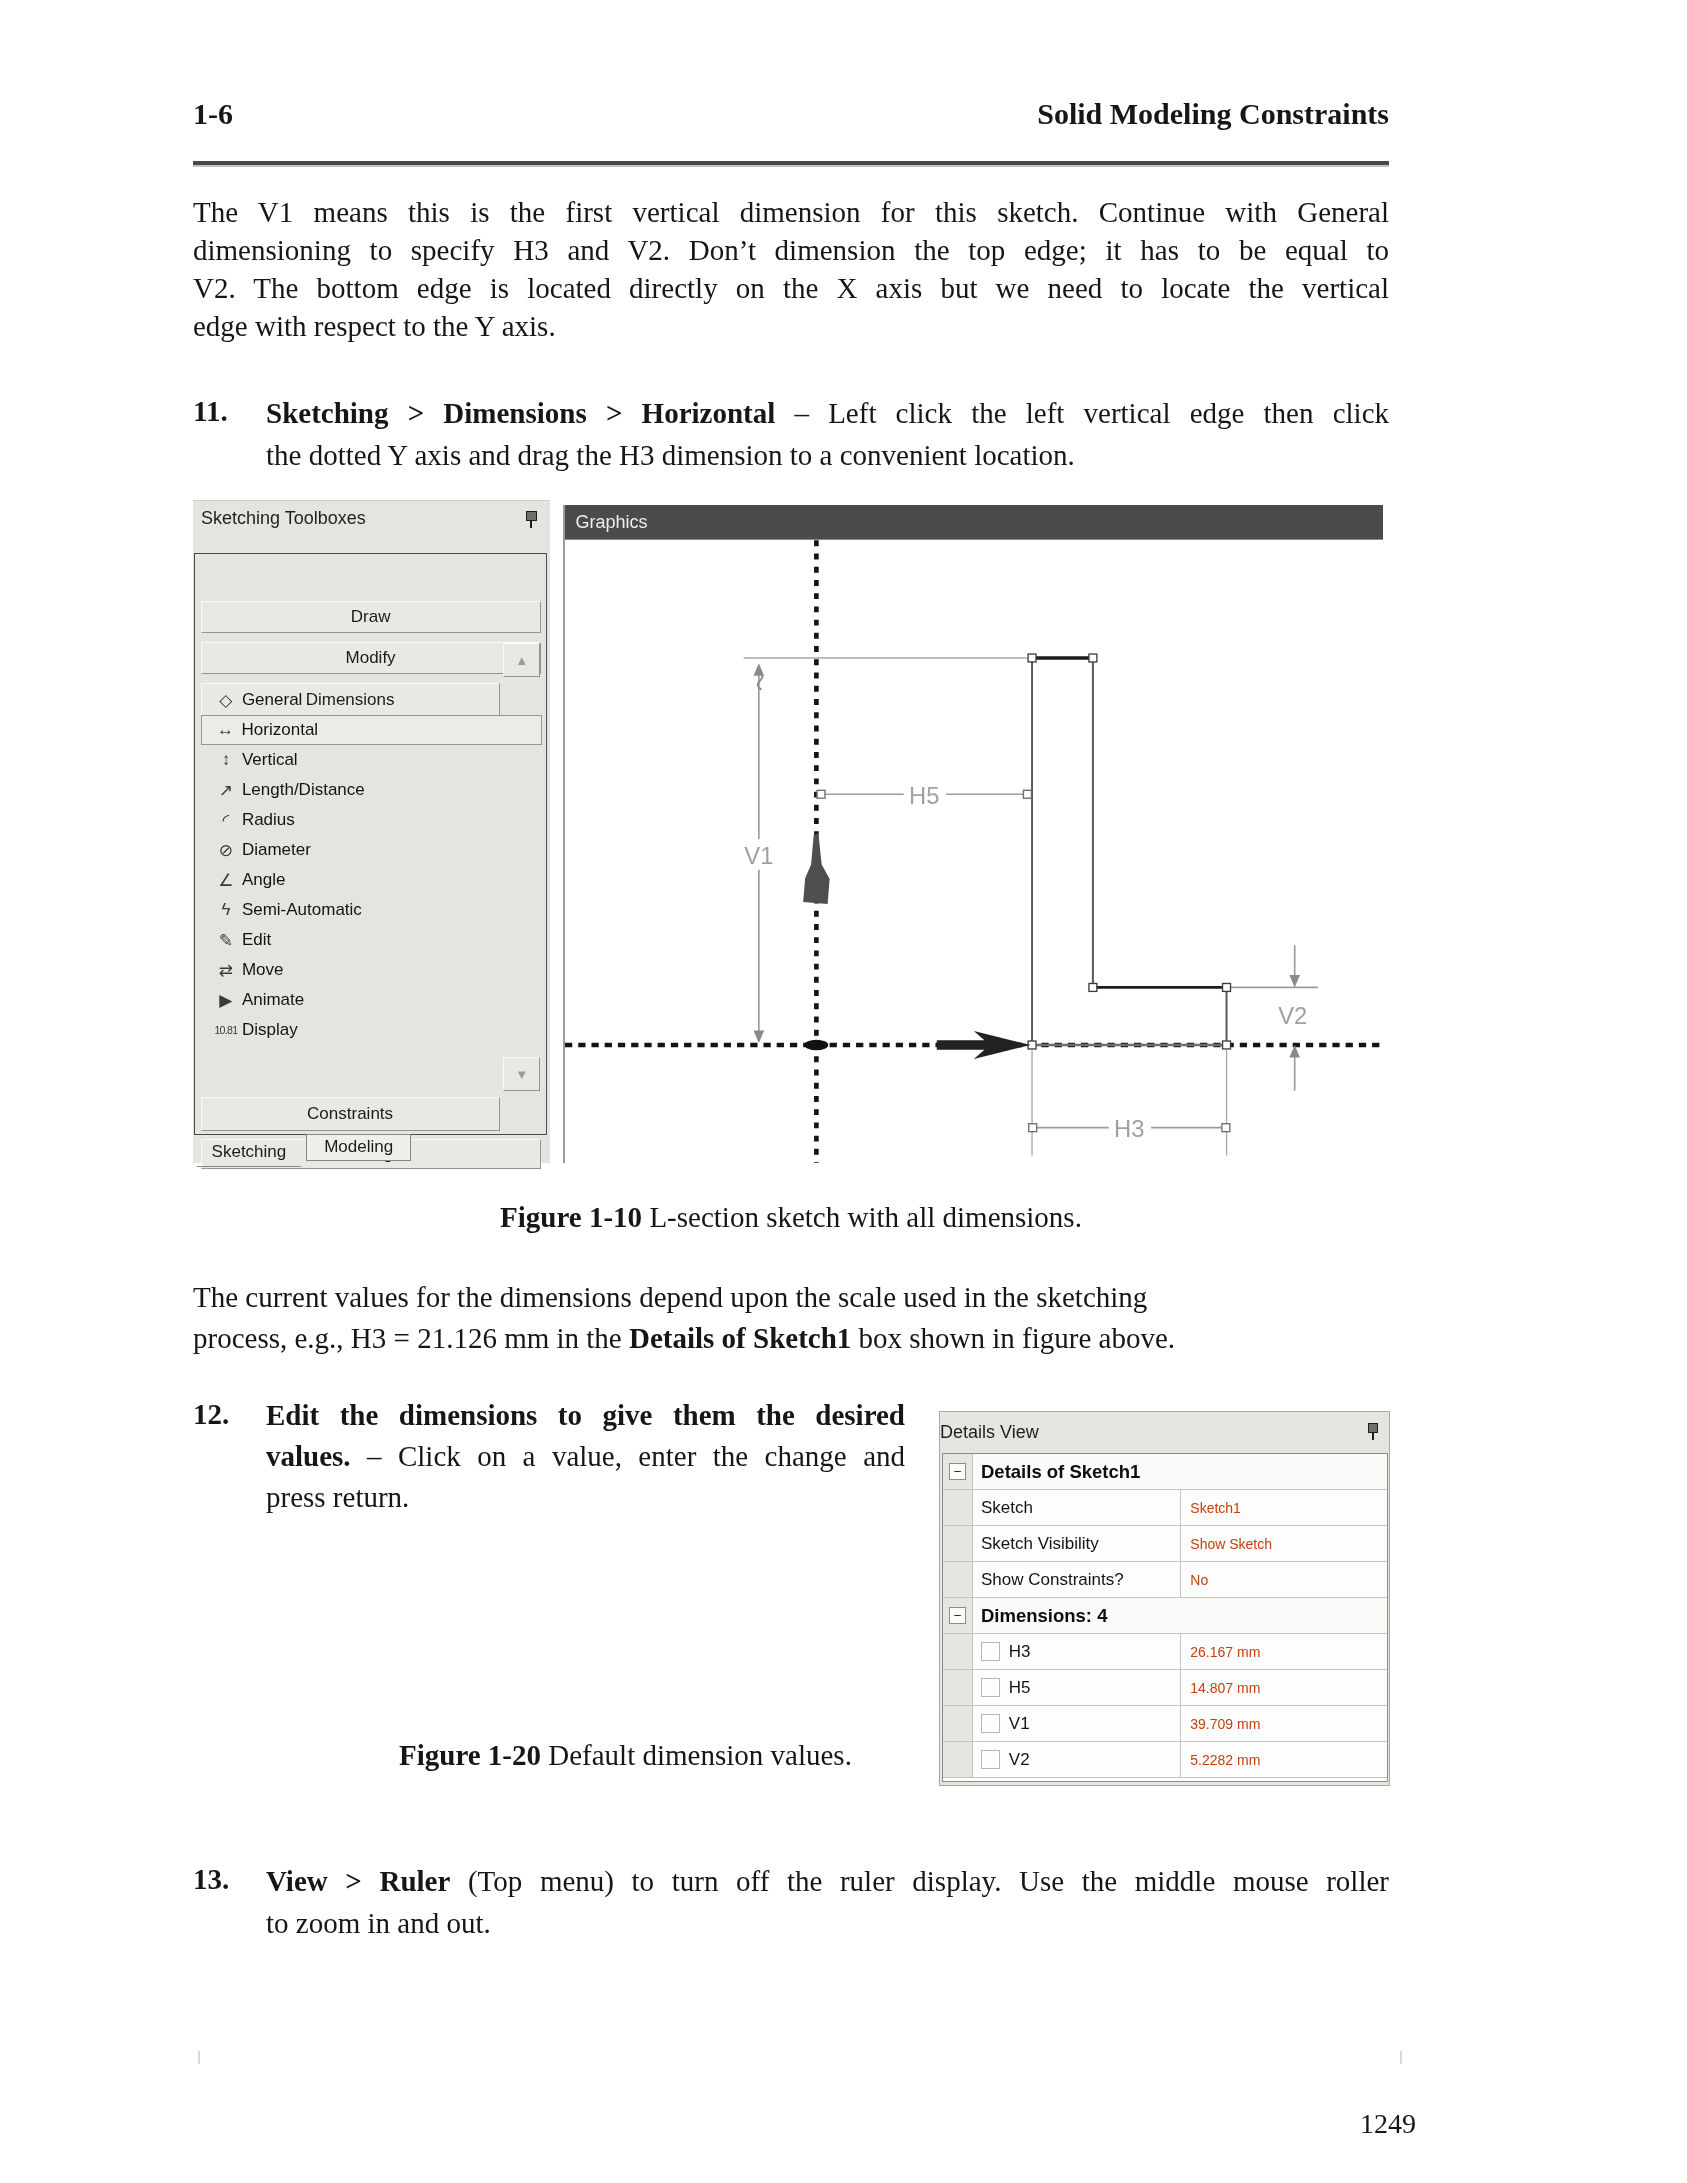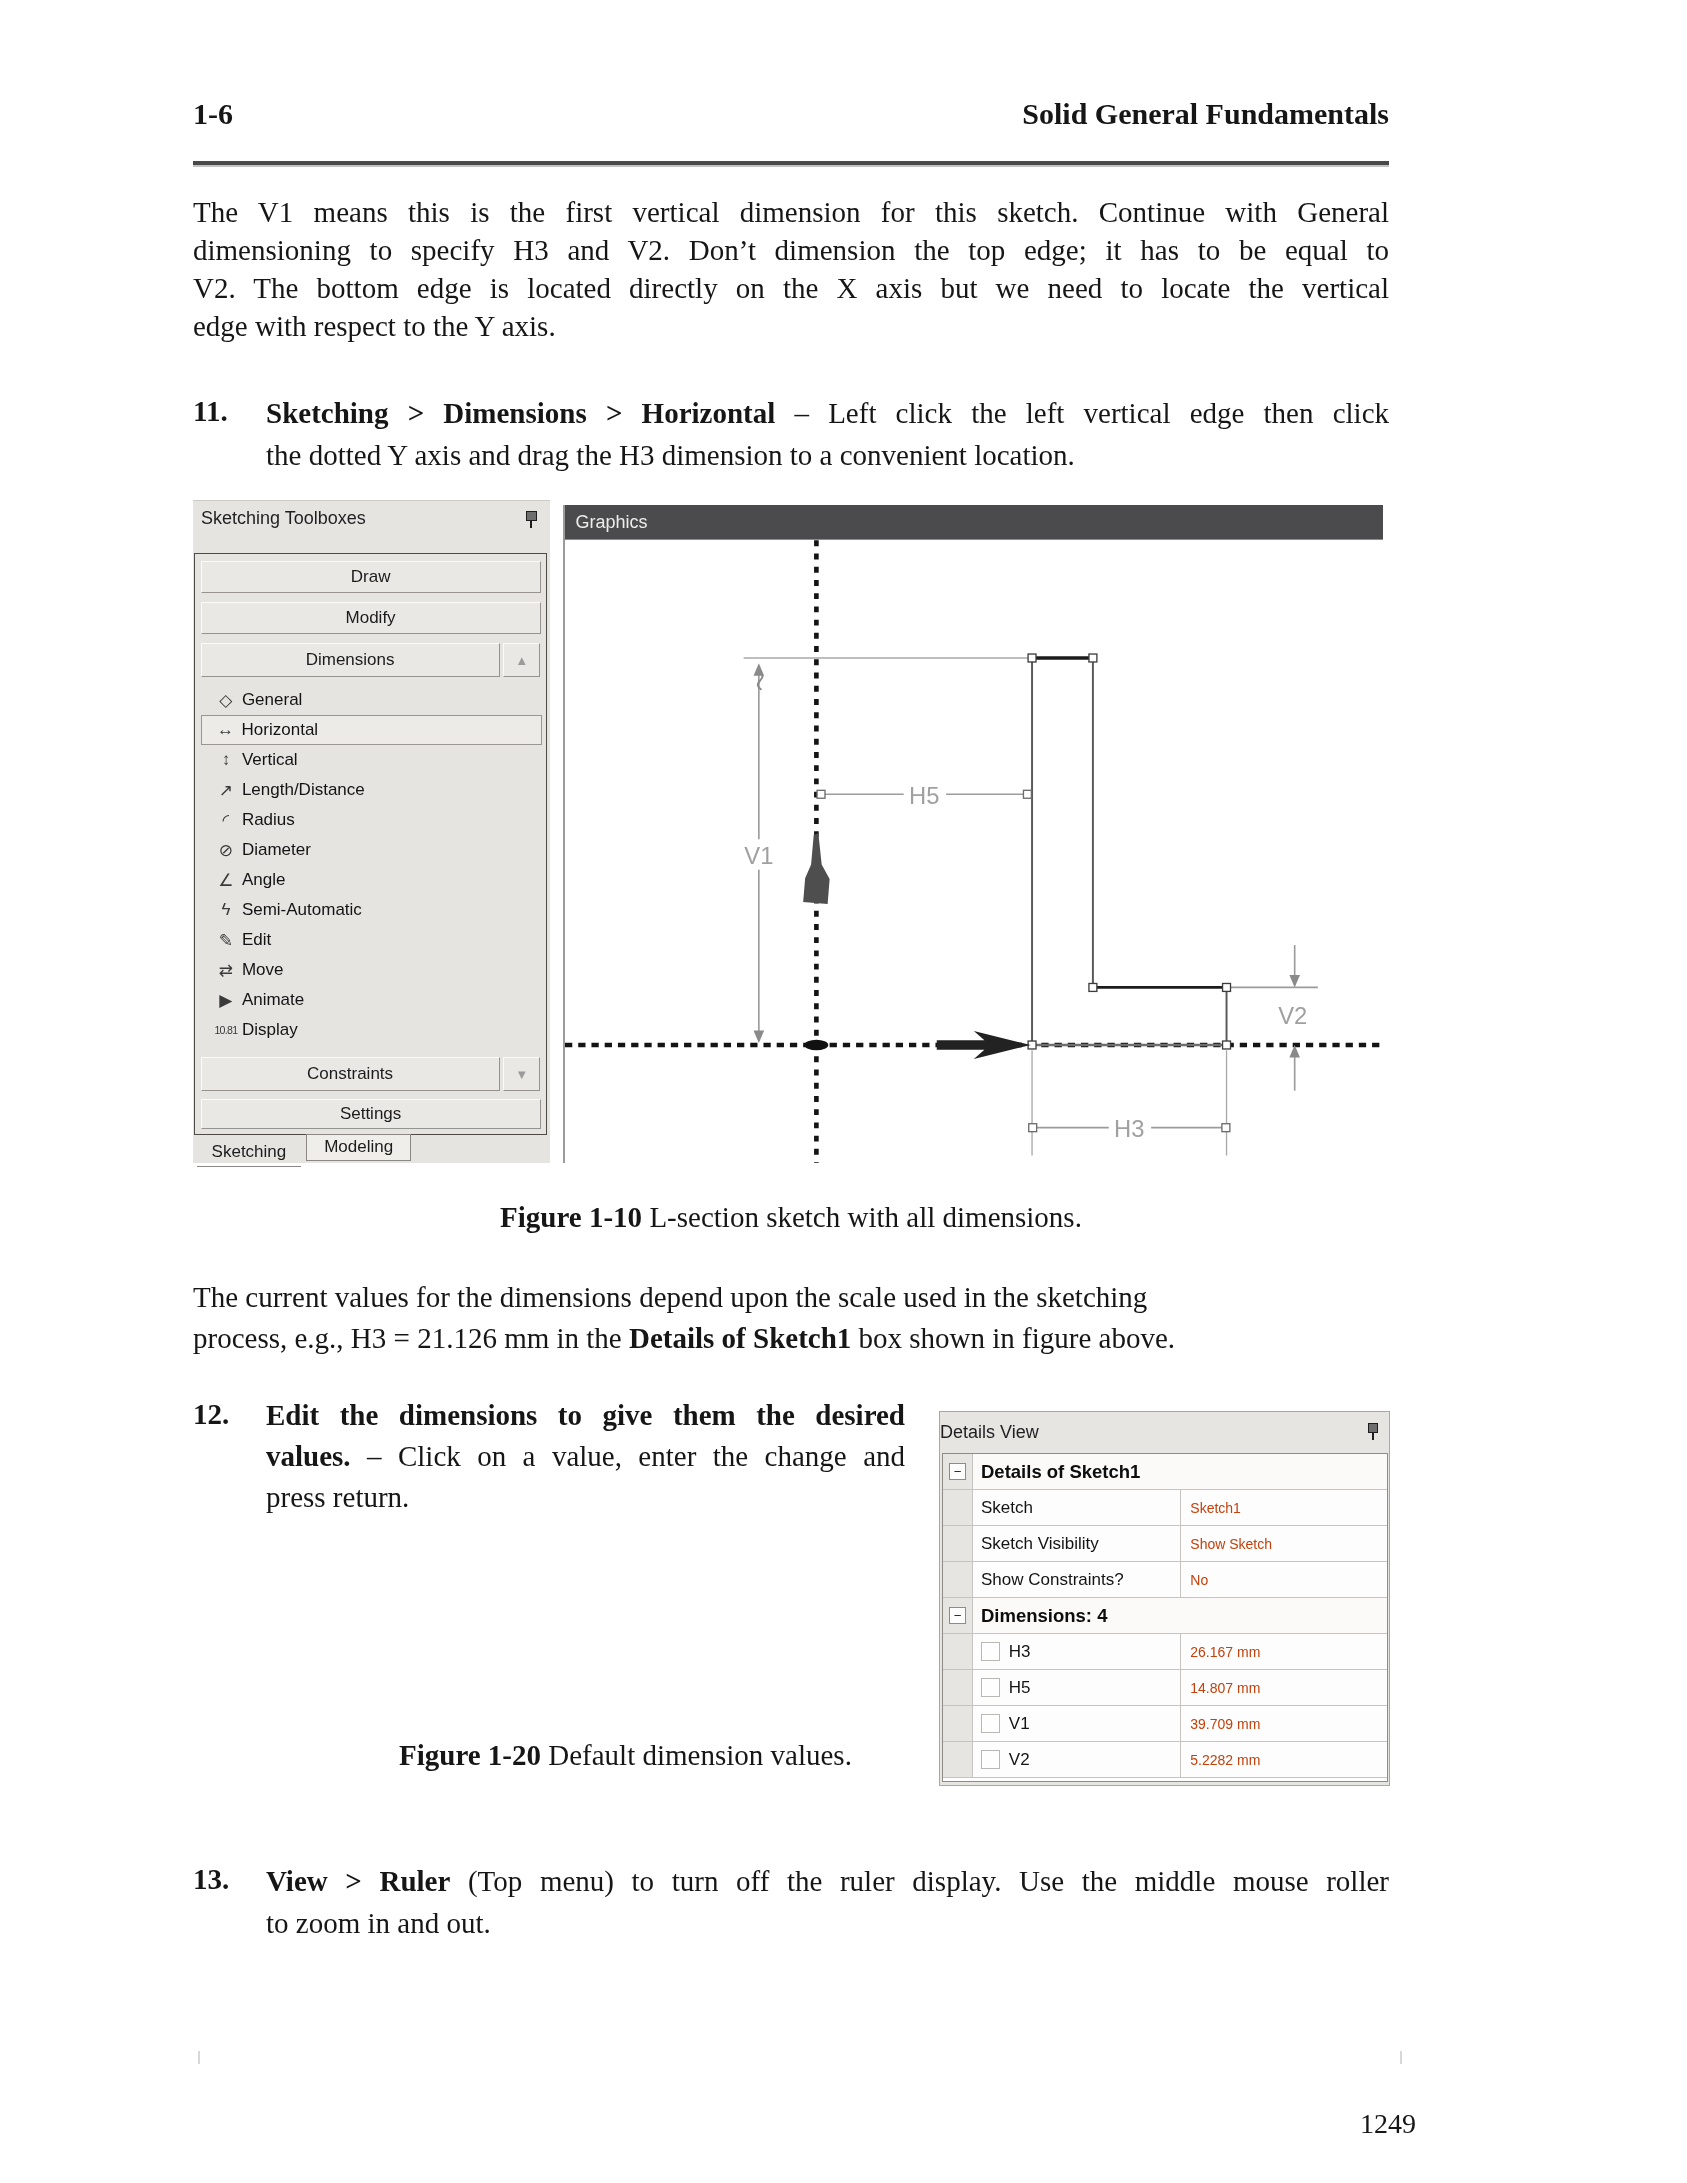--- a/index.html
+++ b/index.html
@@ -42,21 +42,21 @@
   .pin::before { content:""; position:absolute; left:1.3px; top:1.3px; width:8.6px; height:8px;
                  background:#6e6e6e; border:1.3px solid #1e1e1e; }
   .pin::after  { content:""; position:absolute; left:5.3px; top:10.6px; width:2px; height:8px; background:#1e1e1e; }
   .tb-pin { position:absolute; right:12px; top:8px; }
 
   .tb-box { position:absolute; left:1.3px; top:52px; width:353px; height:582px;
             border:1.3px solid #4e4b47; background:#e6e4e1; }
   .tb-bar { position:absolute; background:#eae8e5; display:flex; align-items:center; justify-content:center;
             font-size:17px; color:#1c1c1c;
             border-top:1.3px solid #fbfaf8; border-left:1.3px solid #fbfaf8;
-            border-bottom:1.3px solid #96938e; border-right:1.3px solid #96938e; }
+            border-bottom:1.3px solid #96938e; border-right:1.3px solid #96938e;margin-top:40px; }
   .bar-draw        { left:5.3px; top:6.6px;  width:340px; height:32px; }
   .bar-modify      { left:5.3px; top:48px;  width:340px; height:32px; }
   .bar-dimensions  { left:5.3px; top:89px; width:299px; height:34px; }
   .bar-constraints { left:5.3px; top:503px; width:299px; height:34px; }
   .bar-settings    { left:5.3px; top:545px; width:340px; height:30px; }
   .tb-scroll { position:absolute; width:37px; background:#eae8e5; display:flex; align-items:center; justify-content:center;
                font-size:13.2px; color:#9b9b9b;
                border-top:1.3px solid #fbfaf8; border-left:1.3px solid #fbfaf8;
                border-bottom:1.3px solid #96938e; border-right:1.3px solid #96938e; }
   .scroll-up   { left:308px; top:89px; height:34px; }
@@ -103,21 +103,21 @@
   .dv-value { flex:1; display:flex; align-items:center; padding-left:9.3px; font-size:14px; color:#c2410c;
               background:#fdfdfd; }
   .dv-check { width:18.5px; height:18.5px; border:1.3px solid #bab8b4; background:#fefefe; margin-right:9.3px; flex:0 0 18.5px; }
 </style>
 </head>
 <body>
 
 <div class="page">
 
   <div class="hdr-left">1-6</div>
-  <div class="hdr-right">Solid General Fundamentals</div>
+  <div class="hdr-right">Solid Modeling Constraints</div>
   <div class="rule"></div>
 
   <div class="intro serif">
     <div class="just">The V1 means this is the first vertical dimension for this sketch. Continue with General</div>
     <div class="just">dimensioning to specify H3 and V2. Don’t dimension the top edge; it has to be equal to</div>
     <div class="just">V2. The bottom edge is located directly on the X axis but we need to locate the vertical</div>
     <div>edge with respect to the Y axis.</div>
   </div>
 
   <div class="step-num serif" style="top:392px;">11.</div>

